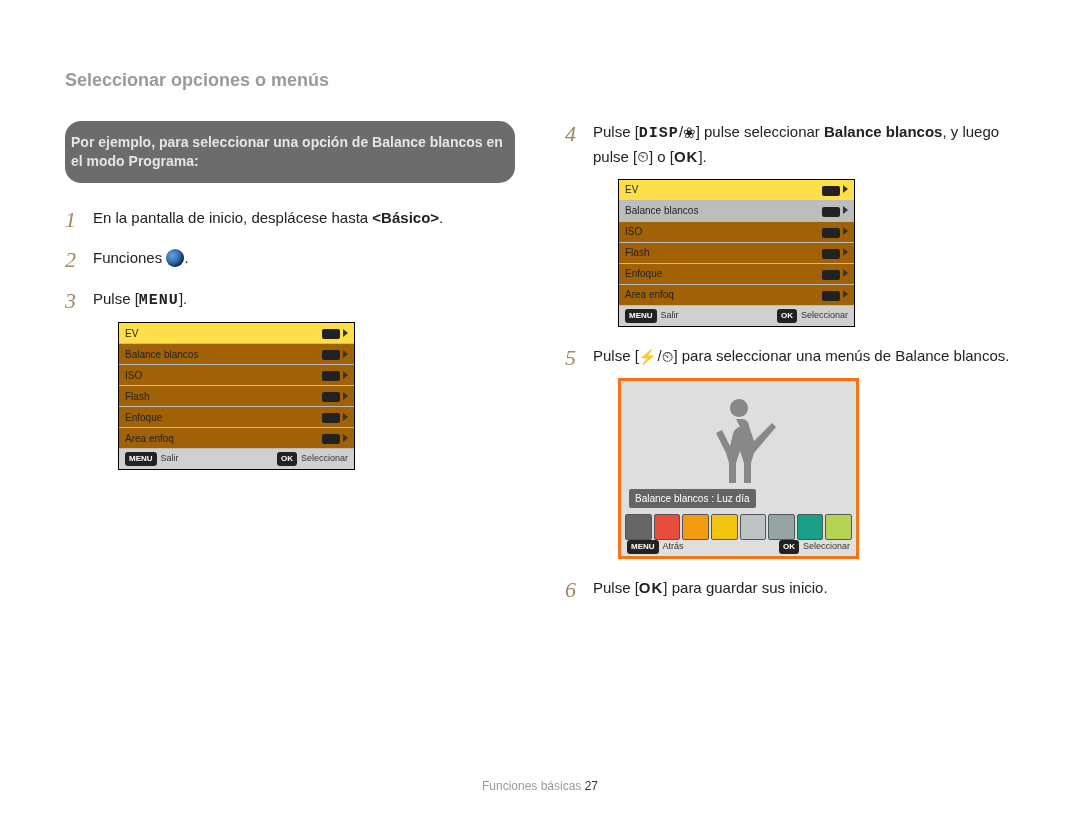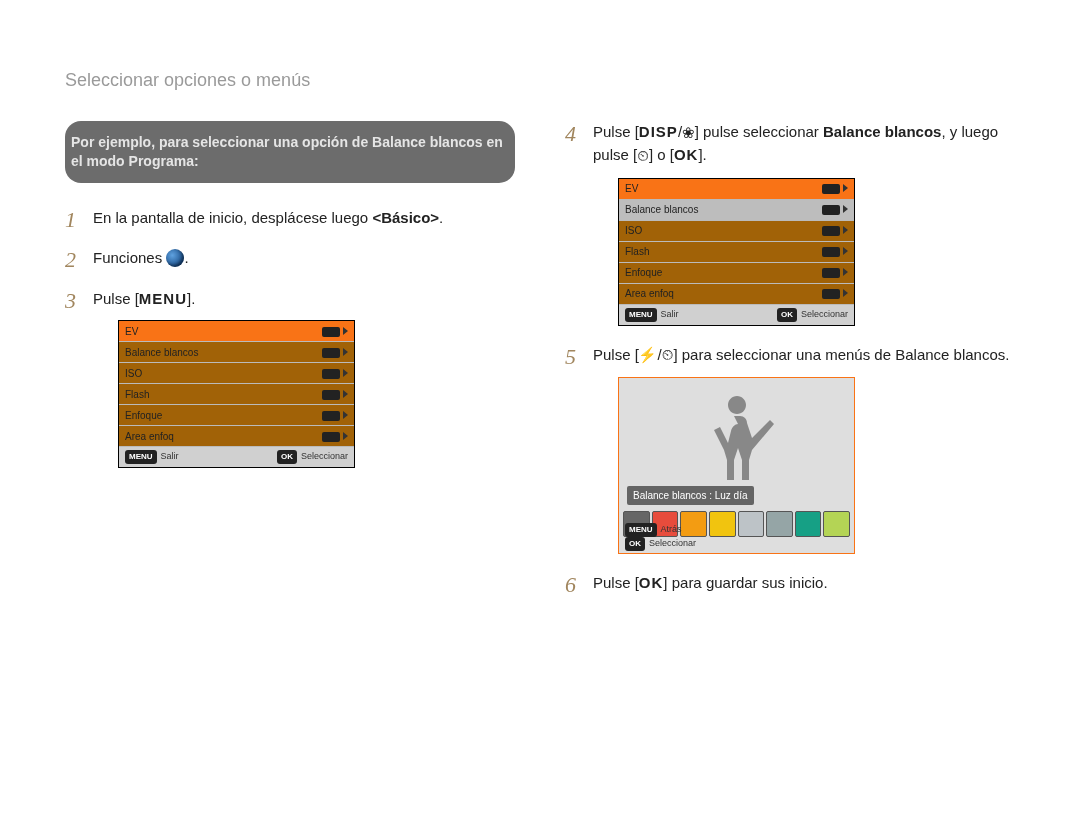--- a/index.html
+++ b/index.html
@@ -12,21 +12,21 @@
   .page {
     width: 1080px;
     height: 815px;
     position: relative;
     box-sizing: border-box;
     padding: 70px 65px 30px 65px;
   }
   .breadcrumb {
     color: #9a9a9a;
     font-size: 18px;
-    font-weight: 400;
+    font-weight: 700;
     margin-bottom: 30px;
   }
   .columns {
     display: flex;
     gap: 50px;
   }
   .col {
     flex: 1 1 0;
     min-width: 0;
   }
@@ -73,21 +73,21 @@
   }
   .screen .row {
     display: flex;
     justify-content: space-between;
     align-items: center;
     height: 20px;
     padding: 0 6px;
     border-bottom: 1px solid #bbb;
     background: #a16207;
   }
-  .screen .row:first-child { background: #f97316; }
+  .screen .row:first-child { background: #fde047; }
   .screen .row.hl { background: #bdbdbd; }
   .screen .footer {
     display: flex;
     justify-content: space-between;
     padding: 3px 6px;
     font-size: 9px;
     background: #d0d0d0;
     color: #333;
     text-align: right;
   }
@@ -112,21 +112,21 @@
   }
   .angle {
     display: inline-block;
     width: 0;
     height: 0;
     border-top: 4px solid transparent;
     border-bottom: 4px solid transparent;
     border-left: 5px solid #333;
   }
   .menu-glyph {
-    font-family: Liberation Sans, sans-serif;
+    font-family: Liberation Mono, monospace;
     font-weight: 700;
     letter-spacing: 1px;
   }
   .ok-glyph {
     font-weight: 900;
     letter-spacing: 1px;
   }
   .inline-icon {
     display: inline-block;
     vertical-align: middle;
@@ -136,21 +136,21 @@
     width: 18px;
     height: 18px;
     border-radius: 50%;
     background: radial-gradient(circle at 35% 35%, #5fa2e0 0%, #1b4f8a 70%);
     box-shadow: inset -2px -2px 3px rgba(0,0,0,.4);
     vertical-align: -4px;
   }
   .wb-screen {
     width: 235px;
     height: 175px;
-    border: 1px solid #f97316;
+    border: 3px solid #f97316;
     background: #dedede;
     position: relative;
     margin: 10px 0 0 25px;
   }
   .wb-screen .silhouette {
     position: absolute;
     left: 50%;
     top: 10px;
     transform: translateX(-50%);
     width: 90px;
@@ -183,21 +183,20 @@
   .wb-footer {
     position: absolute;
     bottom: 0;
     left: 0;
     right: 0;
     display: flex;
     justify-content: space-between;
     font-size: 9px;
     padding: 2px 6px;
     color: #333;
-    flex-direction: column;
   }
   .page-footer {
     position: absolute;
     bottom: 22px;
     left: 0;
     width: 100%;
     text-align: center;
     font-size: 12px;
     color: #9a9a9a;
   }
@@ -211,21 +210,21 @@
   <div class="breadcrumb">Seleccionar opciones o menús</div>
 
   <div class="columns">
 
     <div class="col">
 
       <div class="hint-box">Por ejemplo, para seleccionar una opción de Balance blancos en el modo Programa:</div>
 
       <ol class="steps">
         <li>
-          <span>En la pantalla de inicio, desplácese luego </span><b>&lt;Básico&gt;</b><span>.</span>
+          <span>En la pantalla de inicio, desplácese hasta </span><b>&lt;Básico&gt;</b><span>.</span>
         </li>
         <li>
           <span>Funciones </span><span class="round-icon"></span><span>.</span>
         </li>
         <li>
           <span>Pulse [</span><span class="menu-glyph">MENU</span><span>].</span>
 
           
           <div class="screen" id="menu-screen-left">
               <div class="row">
@@ -323,13 +322,17 @@
           </div>
         </li>
 
         <li>
           <span>Pulse [</span><span class="ok-glyph">OK</span><span>] para guardar sus inicio.</span>
         </li>
       </ol>
     </div>
   </div>
 
+  <div class="page-footer">
+    <span>Funciones básicas</span>
+    <span class="num">27</span>
+  </div>
 </div>
 
 </body></html>

